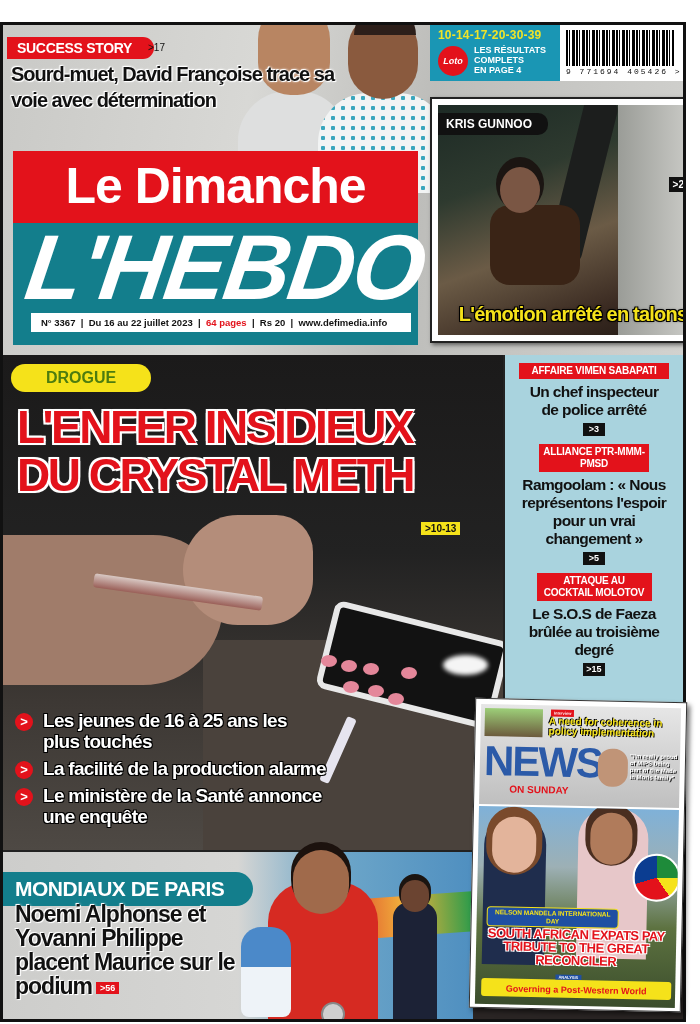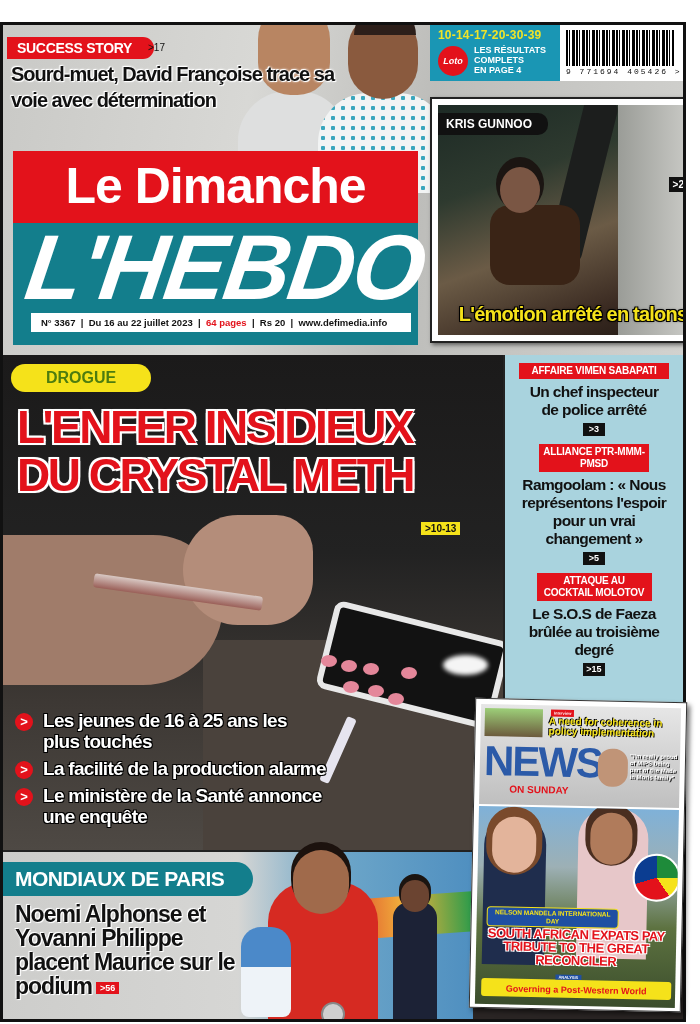--- a/index.html
+++ b/index.html
@@ -180,21 +180,21 @@
     color: #e3121b; font-size: 9px; font-weight: 700; text-align: center; line-height: 20px; }
   .nos-analysis-tag { position: absolute; left: 80px; top: 167px; background: #1f4fa2; color: #fff; font-size: 4px; padding: 0 3px; font-weight: 700; }
 
   
   .sports {
     position: absolute; left: 0; top: 825px; width: 470px; height: 170px;
     background: linear-gradient(90deg, #cdcdcb 0%, #d6d6d4 50%, #6ea7c9 70%, #4f8fc0 100%);
     border-top: 2px solid #222;
   }
   .sports-kicker {
-    position: absolute; left: 0; top: 10px; width: 250px; height: 34px; background: #137e8c;
+    position: absolute; left: 0; top: 20px; width: 250px; height: 34px; background: #137e8c;
     color: #fff; font-weight: 700; font-size: 21px; line-height: 34px; padding-left: 12px; border-radius: 0 17px 17px 0; letter-spacing: -0.5px;
   }
   .sports-title {
     position: absolute; left: 12px; top: 50px; width: 240px; color: #111; font-weight: 700; font-size: 23px;
     line-height: 24px; letter-spacing: -1px;
     text-shadow: 0 0 3px #fff, 1px 1px 0 #fff, -1px -1px 0 #fff;
   }
   .sports-ref { background: #e3121b; color: #fff; font-size: 9px; padding: 1px 4px; margin-left: 4px; vertical-align: middle; letter-spacing: 0; text-shadow: none; }
   .athlete1 { position: absolute; left: 265px; top: 30px; width: 110px; height: 150px; background: #d62a22; border-radius: 40px 40px 0 0; }
   .athlete1-head { position: absolute; left: 290px; top: -2px; width: 56px; height: 64px; border-radius: 28px; background: #a06a4b; box-shadow: 0 -6px 0 2px #1c120e; }

